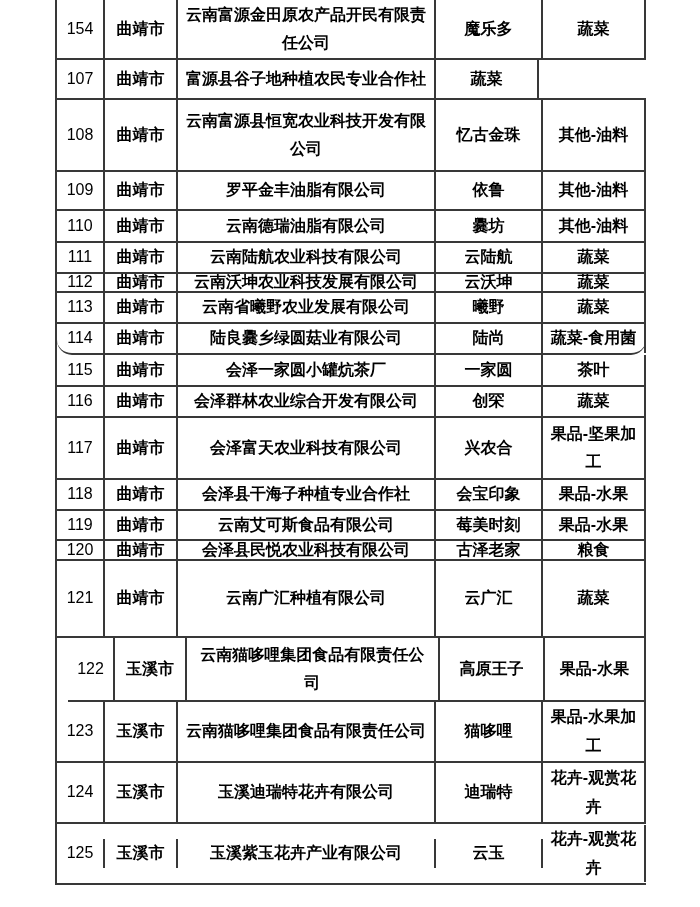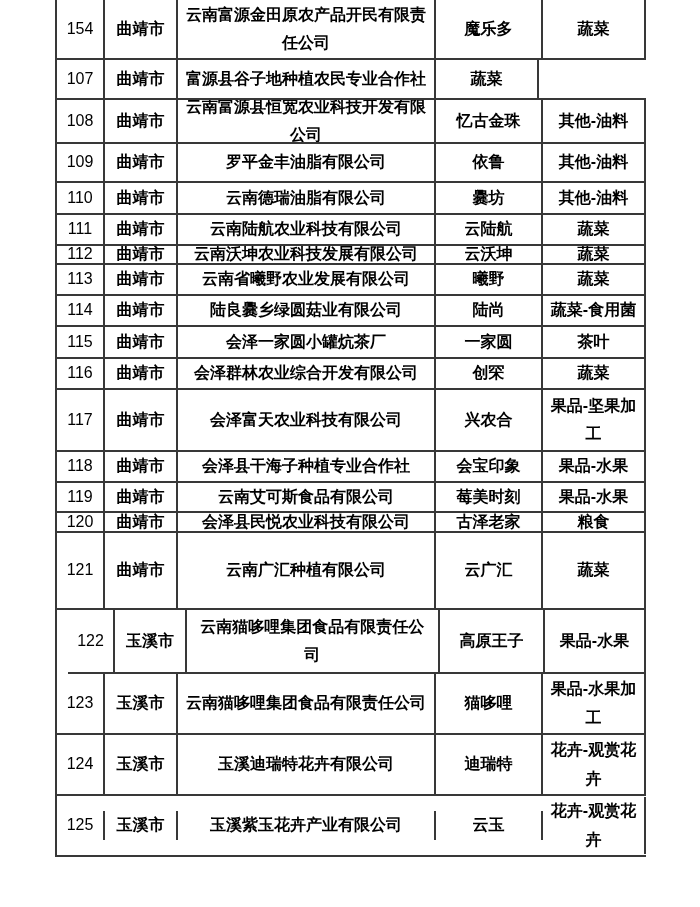--- a/index.html
+++ b/index.html
@@ -81,21 +81,21 @@
     <div class="cell c-category">蔬菜</div>
   </div>
 
   <div class="row" style="height: 40px;">
     <div class="cell c-no">107</div>
     <div class="cell c-city">曲靖市</div>
     <div class="cell c-company">富源县谷子地种植农民专业合作社</div>
     <div class="cell c-category">蔬菜</div>
   </div>
 
-  <div class="row" style="height: 44px; justify-content: flex-end;">
+  <div class="row" style="height: 72px; justify-content: flex-end;">
     <div class="cell c-no">108</div>
     <div class="cell c-city">曲靖市</div>
     <div class="cell c-company">云南富源县恒宽农业科技开发有限公司</div>
     <div class="cell c-brand">忆古金珠</div>
     <div class="cell c-category">其他-油料</div>
   </div>
 
   <div class="row" style="height: 39px;">
     <div class="cell c-no">109</div>
     <div class="cell c-city">曲靖市</div>
@@ -129,21 +129,21 @@
   </div>
 
   <div class="row" style="height: 31px;">
     <div class="cell c-no">113</div>
     <div class="cell c-city">曲靖市</div>
     <div class="cell c-company">云南省曦野农业发展有限公司</div>
     <div class="cell c-brand">曦野</div>
     <div class="cell c-category">蔬菜</div>
   </div>
 
-  <div class="row" style="height: 31px;">
+  <div class="row" style="height: 31px; border-radius: 15px;">
     <div class="cell c-no">114</div>
     <div class="cell c-city">曲靖市</div>
     <div class="cell c-company">陆良爨乡绿圆菇业有限公司</div>
     <div class="cell c-brand">陆尚</div>
     <div class="cell c-category">蔬菜-食用菌</div>
   </div>
 
   <div class="row" style="height: 32px;">
     <div class="cell c-no">115</div>
     <div class="cell c-city">曲靖市</div>

